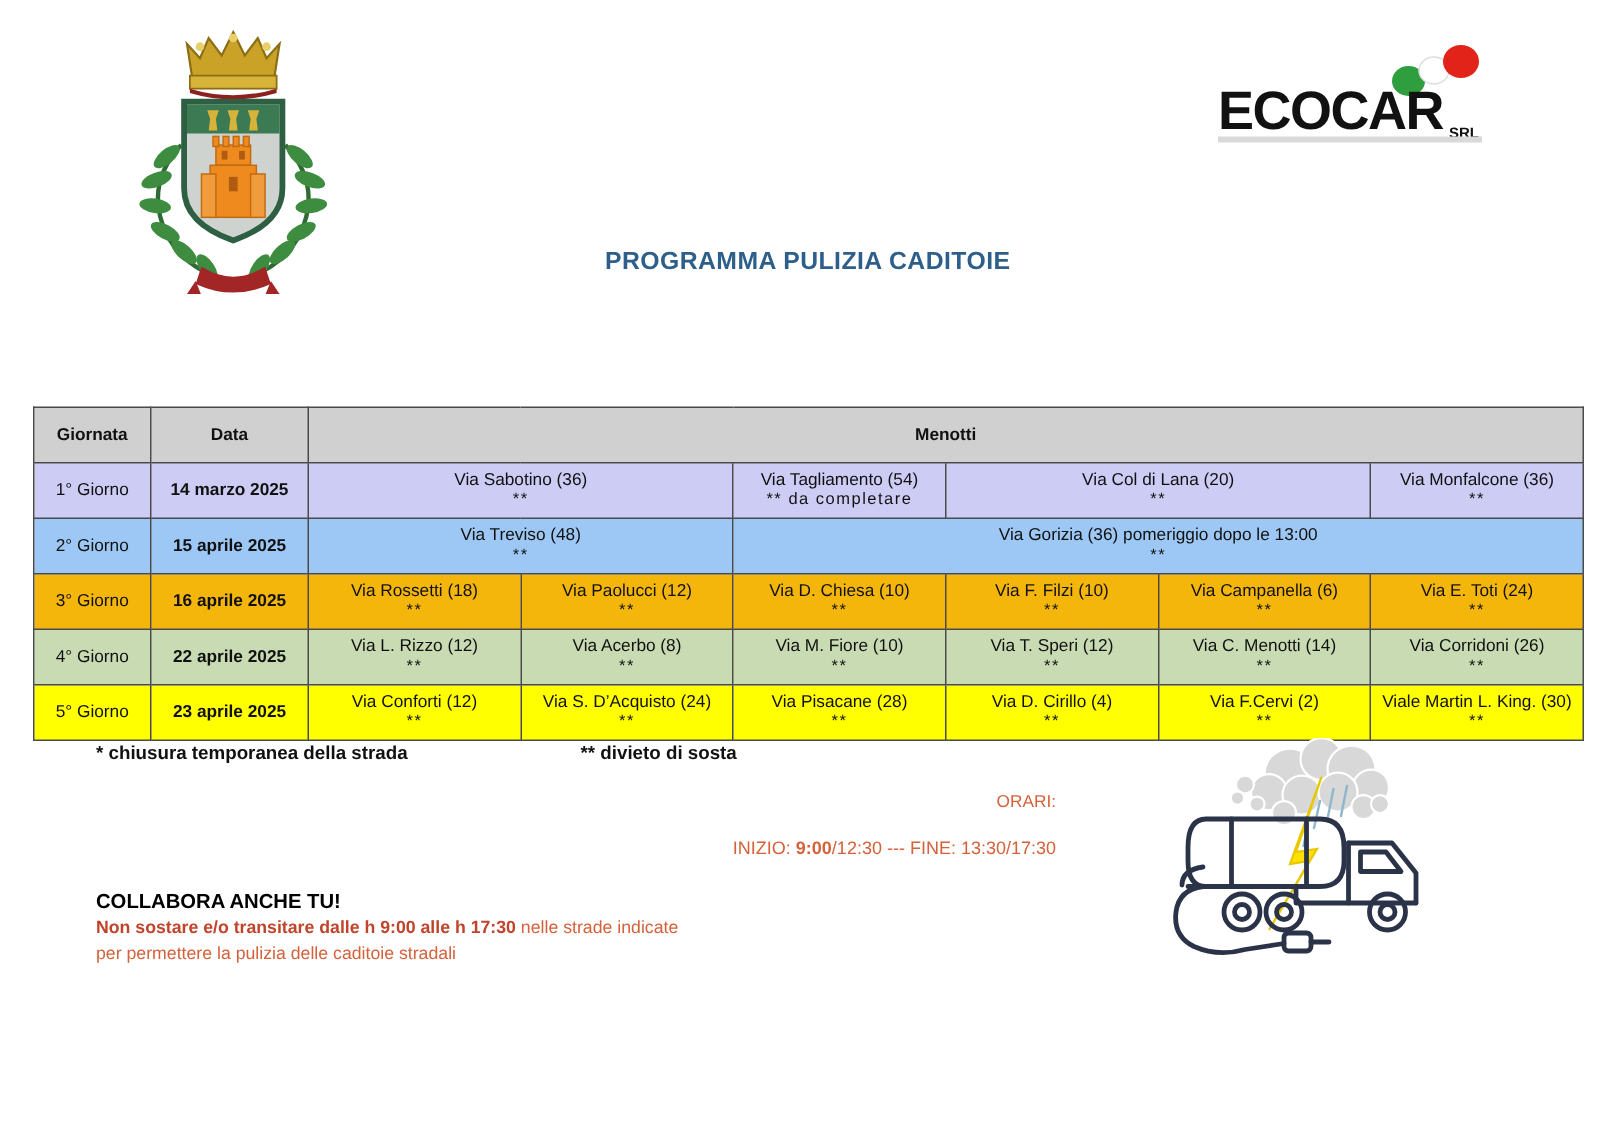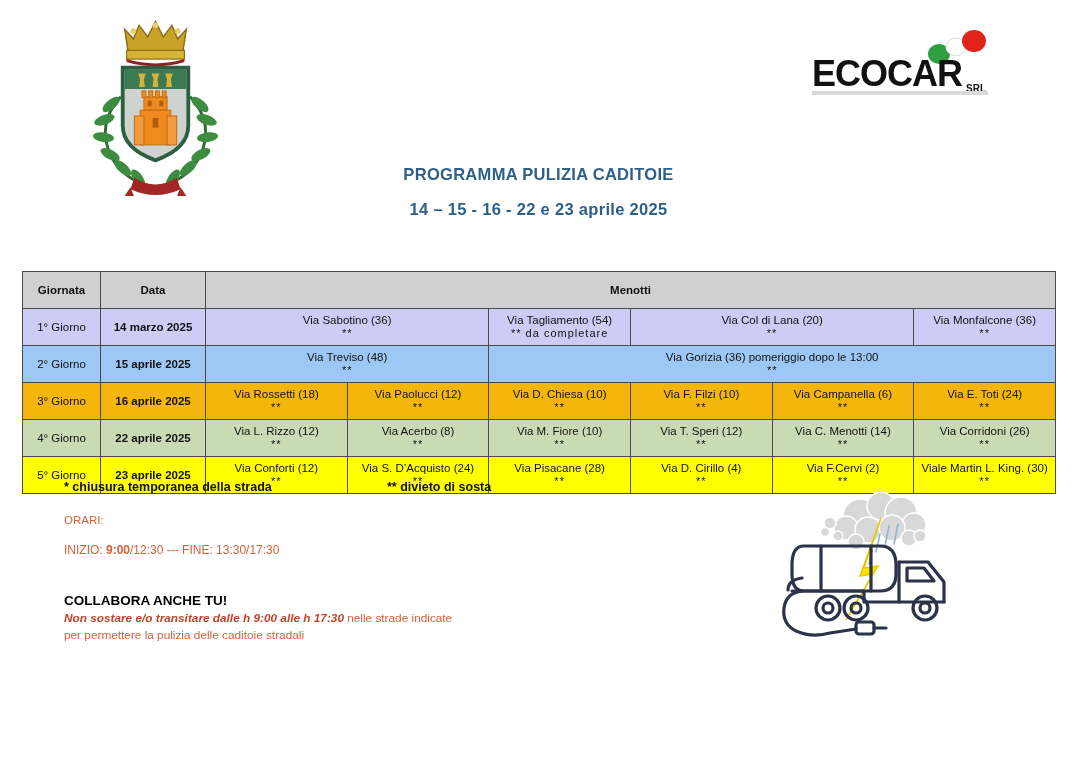--- a/index.html
+++ b/index.html
@@ -107,22 +107,23 @@
   .row-1 td { background: #ccccf5; }
   .row-2 td { background: #9dc8f5; }
   .row-3 td { background: #f5b60c; }
   .row-4 td { background: #c9dbb3; }
   .row-5 td { background: #ffff00; }
 
   
   .notes {
     position: absolute;
     left: 64px;
-    top: 480px;
+    top: 495px;
     width: 640px;
+    text-align: right;
   }
   .note-line-1 {
     font-size: 12.5px;
     font-weight: bold;
     color: #111;
     margin-bottom: 18px;
     position: relative;
     height: 16px;
   }
   .note-closure {
@@ -159,21 +160,20 @@
     margin-bottom: 3px;
   }
   .collabora-line1 {
     font-size: 11.8px;
     color: #d4613a;
     margin-bottom: 3px;
   }
   .collabora-line1 b {
     font-weight: bold;
     color: #c0432a;
-    font-style: italic;
   }
   .collabora-line2 {
     font-size: 11.8px;
     color: #d4613a;
   }
 
   
   .truck-art {
     position: absolute;
     left: 768px;
@@ -255,21 +255,20 @@
     <ellipse cx="150" cy="19" rx="10" ry="9" fill="#ffffff" stroke="#dddddd" stroke-width="1"></ellipse>
     <ellipse cx="168" cy="13" rx="12" ry="11" fill="#e2231a"></ellipse>
     <text x="6" y="58" font-family="'Liberation Sans', sans-serif" font-size="36" font-weight="bold" fill="#111111" letter-spacing="-1">ECOCAR</text>
     <text x="160" y="64" font-family="'Liberation Sans', sans-serif" font-size="10" font-weight="bold" fill="#111111">SRL</text>
     <rect x="6" y="63" width="176" height="4" fill="#d9d9d9"></rect>
   </svg>
 </div>
 
 <div class="title-block">
   <div class="title-main">PROGRAMMA PULIZIA CADITOIE</div>
-  <div class="title-sub">14 – 15 - 16 - 22 e 23 aprile 2025</div>
 </div>
 
 <table class="schedule-table">
   <thead>
     <tr>
       <th class="hdr col-giornata">Giornata</th>
       <th class="hdr col-data">Data</th>
       <th class="hdr" colspan="6">Menotti</th>
     </tr>
   </thead>

